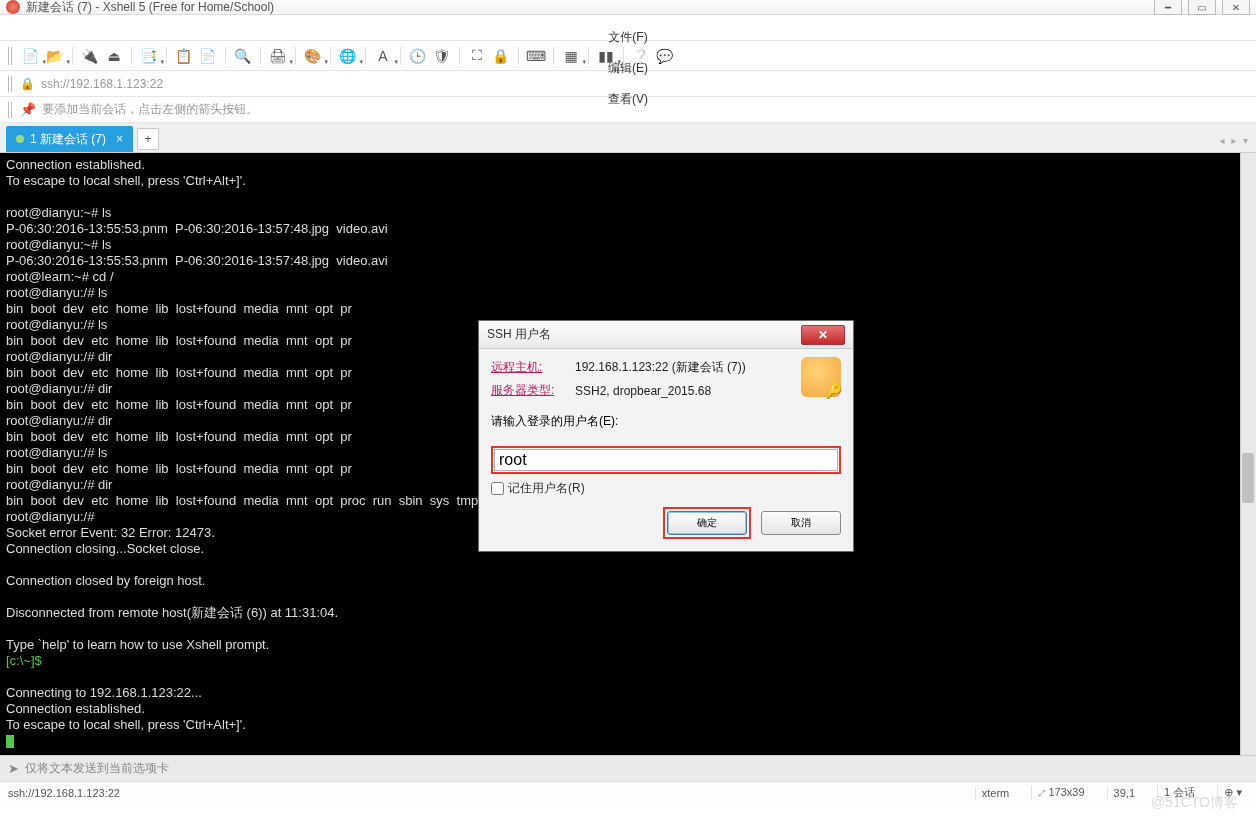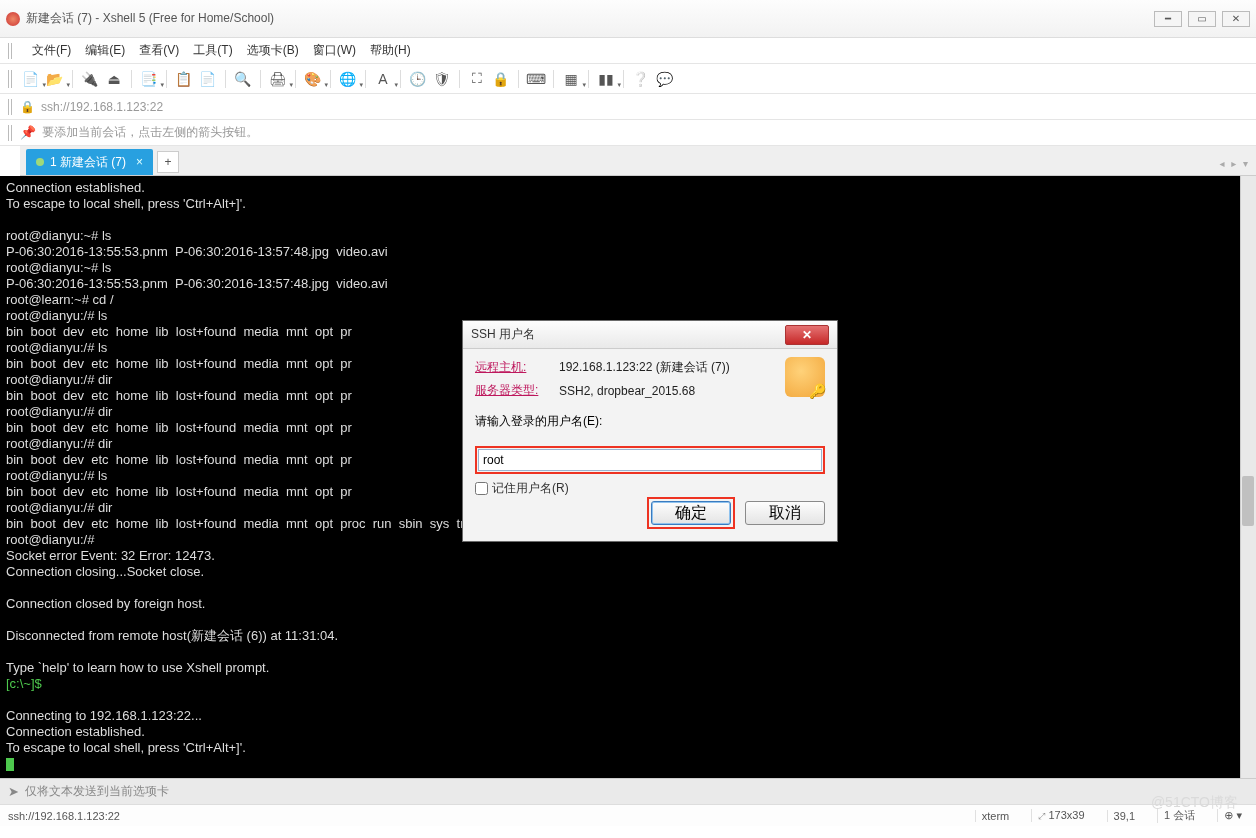--- a/index.html
+++ b/index.html
@@ -1,26 +1,26 @@
 <!DOCTYPE html>
 <html><head>
 <meta charset="utf-8">
 <style>
 * { margin: 0; padding: 0; box-sizing: border-box; font-family: "Microsoft YaHei", Tahoma, Arial, sans-serif; }
 body { background: #fff; width: 1256px; height: 838px; overflow: hidden; font-size: 12px; position: relative; }
 
 
-.titlebar { display: flex; align-items: center; height: 38px; background: linear-gradient(#fdfdfd,#f2f2f2); border-bottom: 1px solid #ddd; padding: 0 6px; }
+.titlebar { display: flex; align-items: center; height: 15px; background: linear-gradient(#fdfdfd,#f2f2f2); border-bottom: 1px solid #ddd; padding: 0 6px; }
 .titlebar .logo { width: 14px; height: 14px; border-radius: 50%; background: radial-gradient(circle,#e86,#c33); margin-right: 6px; }
 .titlebar .title { color: #555; font-size: 12px; }
 .titlebar .winbtns { margin-left: auto; display: flex; gap: 6px; }
 .titlebar .winbtn { width: 28px; height: 16px; border: 1px solid #bbb; background: #f5f5f5; display: flex; align-items: center; justify-content: center; color: #555; font-size: 10px; }
 
 
-.menubar { height: 26px; display: flex; align-items: center; padding: 0 8px; gap: 14px; color: #333; border-bottom: 1px solid #e5e5e5; }
+.menubar { height: 26px; display: flex; align-items: center; padding: 0 8px; gap: 14px; color: #333; border-bottom: 1px solid #e5e5e5; flex-direction: column; }
 .menubar .grip { width:6px; height:16px; background:repeating-linear-gradient(90deg,#bbb 0 1px,transparent 1px 3px); margin-right:4px;}
 .menubar span { cursor: default; }
 
 
 .toolbar { height: 30px; display: flex; align-items: center; padding: 0 8px; gap: 2px; border-bottom: 1px solid #e5e5e5; }
 .toolbar .grip { width:6px; height:18px; background:repeating-linear-gradient(90deg,#bbb 0 1px,transparent 1px 3px); margin-right:4px;}
 .tbtn { width: 22px; height: 22px; display: flex; align-items: center; justify-content: center; color: #555; font-size: 14px; position:relative; }
 .tbtn .dd { position:absolute; right:-4px; bottom:1px; font-size:7px; color:#666;}
 .tsep { width:1px; height:18px; background:#ddd; margin:0 4px; }
 
@@ -29,21 +29,21 @@
 .addrbar .grip { width:6px; height:16px; background:repeating-linear-gradient(90deg,#bbb 0 1px,transparent 1px 3px);}
 .addrbar .lock { font-size:12px; }
 .addrbar input { flex:1; border:none; outline:none; color:#999; font-size:12px; background:transparent;}
 
 
 .infobar { height: 26px; display:flex; align-items:center; padding:0 8px; gap:6px; color:#999; border-bottom:1px solid #e5e5e5;}
 .infobar .grip { width:6px; height:16px; background:repeating-linear-gradient(90deg,#bbb 0 1px,transparent 1px 3px);}
 .infobar .pin { font-size:13px;}
 
 
-.tabbar { height: 30px; background:#efefef; display:flex; align-items:flex-end; padding:0 6px; border-bottom:1px solid #ccc; position:relative;margin-left:20px;}
+.tabbar { height: 30px; background:#efefef; display:flex; align-items:flex-end; padding:0 6px; border-bottom:1px solid #ccc; position:relative;}
 .tab { height:26px; padding:0 10px; display:flex; align-items:center; gap:6px; background:#28a0e0; color:#fff; border-radius:2px 2px 0 0; font-size:12px;}
 .tab .dot { width:8px;height:8px;border-radius:50%;background:#9fd97a;}
 .tab .close { color:#dff; font-size:12px; margin-left:4px;}
 .addtab { width:22px;height:22px;background:#fff;border:1px solid #ccc;display:flex;align-items:center;justify-content:center;margin-left:4px;margin-bottom:2px;color:#555;}
 .tabbar .nav { position:absolute; right:6px; bottom:6px; color:#aaa; font-size:10px; letter-spacing:2px;}
 
 
 .terminal { background:#000; color:#ddd; font-family:"Consolas","Courier New",monospace; font-size:13px; line-height:15px; padding:4px 6px; height:602px; overflow:hidden; white-space:pre; position:relative;}
 .terminal .scrollbar { position:absolute; right:0; top:0; width:16px; height:100%; background:#e9e9e9; border-left:1px solid #ccc;}
 .terminal .thumb { position:absolute; right:2px; top:300px; width:12px; height:50px; background:#c0c0c0; border-radius:2px;}
@@ -57,36 +57,36 @@
 
 .statusbar { height:22px; background:#fdfdfd; border-top:1px solid #ddd; display:flex; align-items:center; padding:0 8px; color:#555; font-size:11px; gap:16px;}
 .statusbar .spacer { flex:1; }
 .statusbar .cell { padding:0 6px; border-left:1px solid #e0e0e0; }
 .statusbar .smallarrow { font-size:9px; color:#888;}
 
 
 .watermark { position:absolute; right:18px; bottom:26px; color:#dadada; font-size:14px; }
 
 
-.dialog { position:absolute; left:462px; top:320px; width:376px; background:#f3f3f3; border:1px solid #6a6a6a; box-shadow:3px 3px 8px rgba(0,0,0,.4); font-size:12px;}
+.dialog { position:absolute; left:478px; top:320px; width:376px; background:#f3f3f3; border:1px solid #6a6a6a; box-shadow:3px 3px 8px rgba(0,0,0,.4); font-size:12px;}
 .dialog .dlgtitle { height:28px; background:linear-gradient(#fdfdfd,#e9e9e9); display:flex; align-items:center; padding:0 8px; color:#333; border-bottom:1px solid #ccc;}
 .dialog .dlgclose { margin-left:auto; width:44px; height:20px; background:linear-gradient(#e57373,#c62828); color:#fff; display:flex; align-items:center; justify-content:center; font-weight:bold; border:1px solid #a33; border-radius:2px;}
 .dialog .body { padding:10px 12px 12px; }
 .dialog .row { display:flex; align-items:center; margin-bottom:6px;}
 .dialog .lbl { width:84px; color:#be185d;text-decoration:underline;}
 .dialog .val { font-weight:normal; color:#222;}
 .dialog .avatar { position:absolute; right:12px; top:36px; width:40px; height:40px; background:radial-gradient(circle at 40% 35%,#ffd27a,#f2a63a); border-radius:6px;}
 .dialog .avatar:after { content:"🔑"; position:absolute; right:-2px; bottom:-2px; font-size:14px;}
 .dialog .inputwrap { border:2px solid #e32; padding:1px; margin-bottom:6px;}
-.dialog input[type=text] { width:100%; height:22px; border:1px solid #9ab4d0; padding:0 4px; font-size:12px; outline:none;}
-.dialog .chk { display:flex; align-items:center; gap:4px; color:#333; }
+.dialog input[type=text] { width:100%; height:22px; border:1px solid #9ab4d0; padding:0 4px; font-size:16px; outline:none;}
+.dialog .chk { display:flex; align-items:center; gap:4px; color:#333; margin-bottom:10px;}
 .dialog .chk input { width:13px; height:13px;}
 .dialog .btnrow { display:flex; justify-content:flex-end; gap:10px; align-items:center;}
 .dialog .okwrap { border:2px solid #e32; padding:2px;}
-.dialog button { width:80px; height:24px; background:linear-gradient(#fdfdfd,#e4e4e4); border:1px solid #8a8a8a; border-radius:3px; font-size:16px; }
+.dialog button { width:80px; height:24px; background:linear-gradient(#fdfdfd,#e4e4e4); border:1px solid #8a8a8a; border-radius:3px; font-size:10px; }
 .dialog button.ok { border:1px solid #3a7bbf; box-shadow: inset 0 0 0 1px #8fc2ee; }
 </style>
 </head>
 <body>
 
 <div class="titlebar">
   <div class="logo"></div>
   <div class="title">新建会话 (7) - Xshell 5 (Free for Home/School)</div>
   <div class="winbtns">
     <div class="winbtn">━</div>

